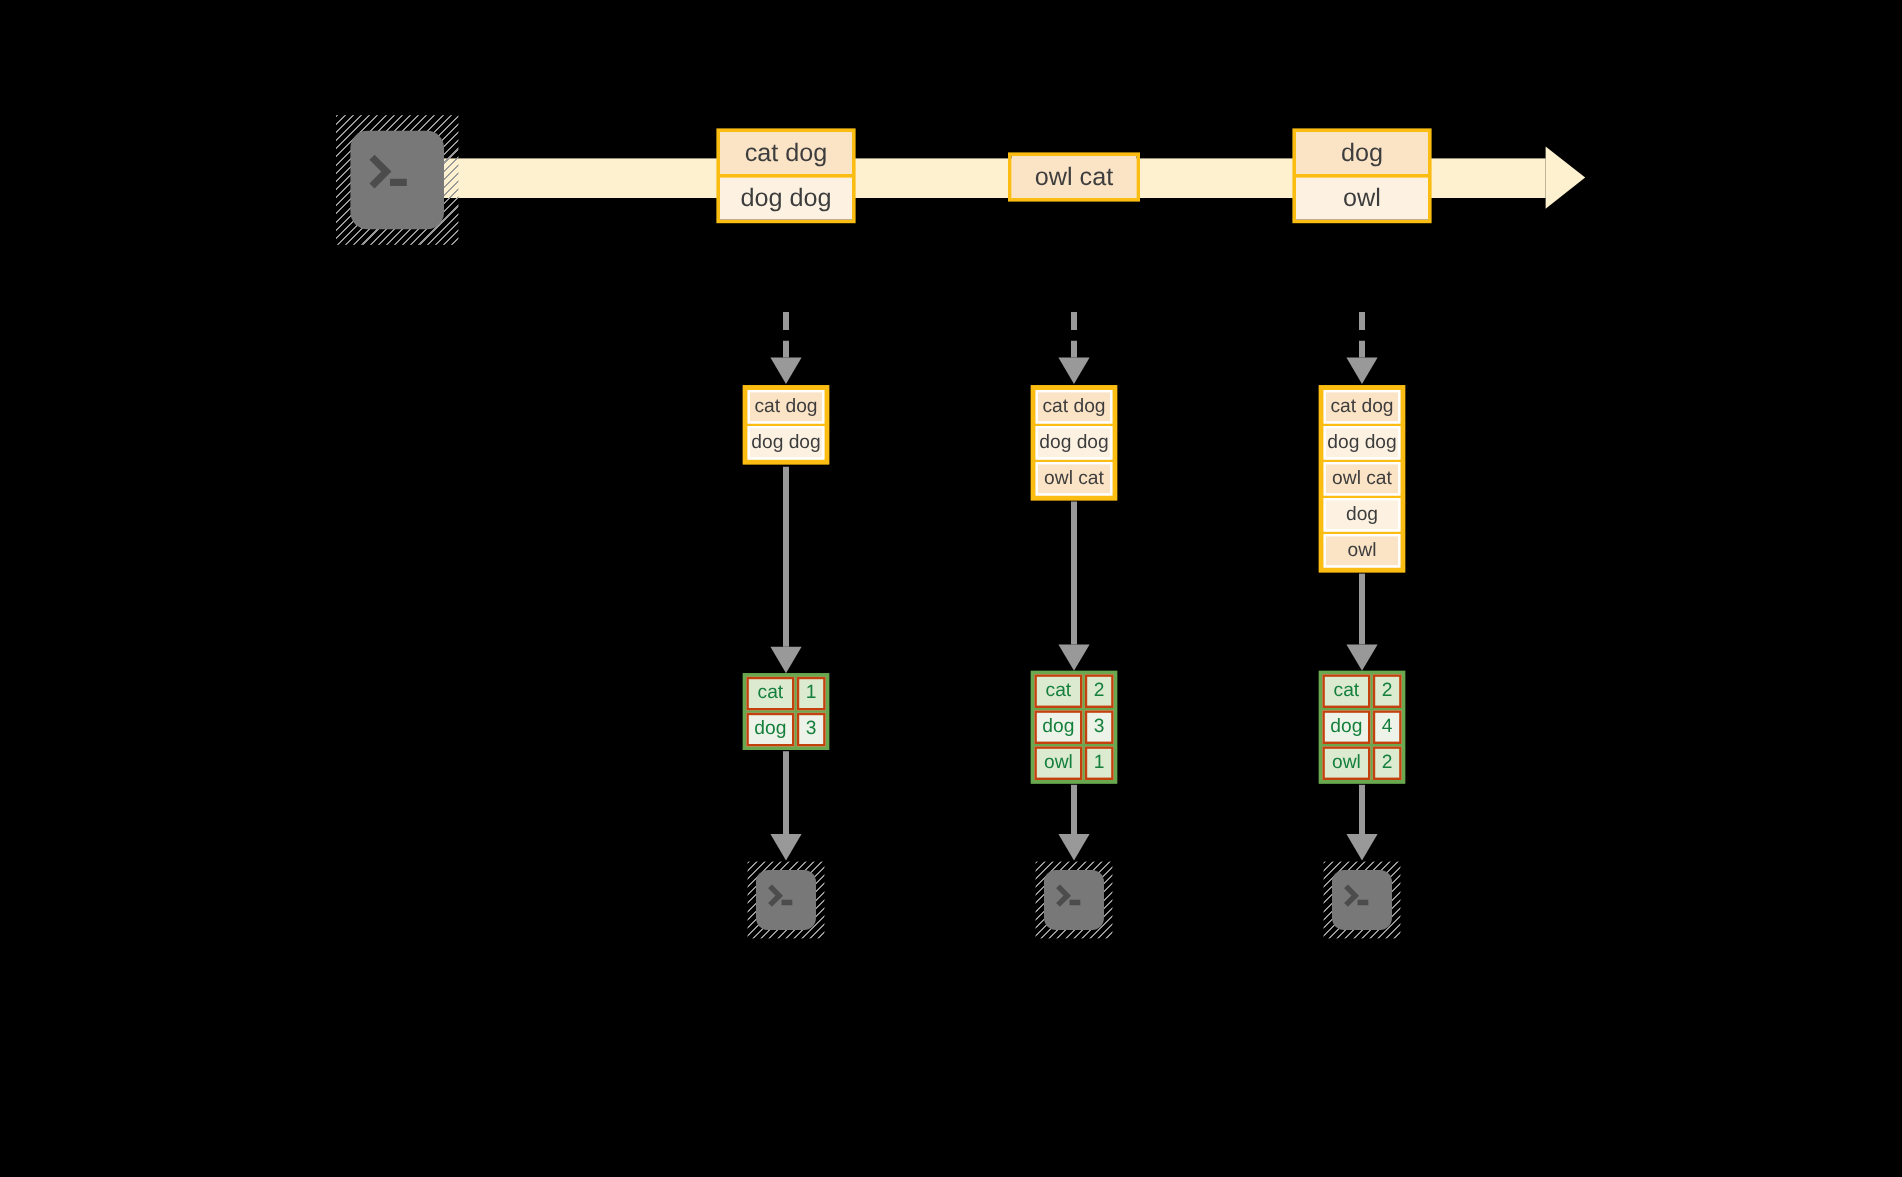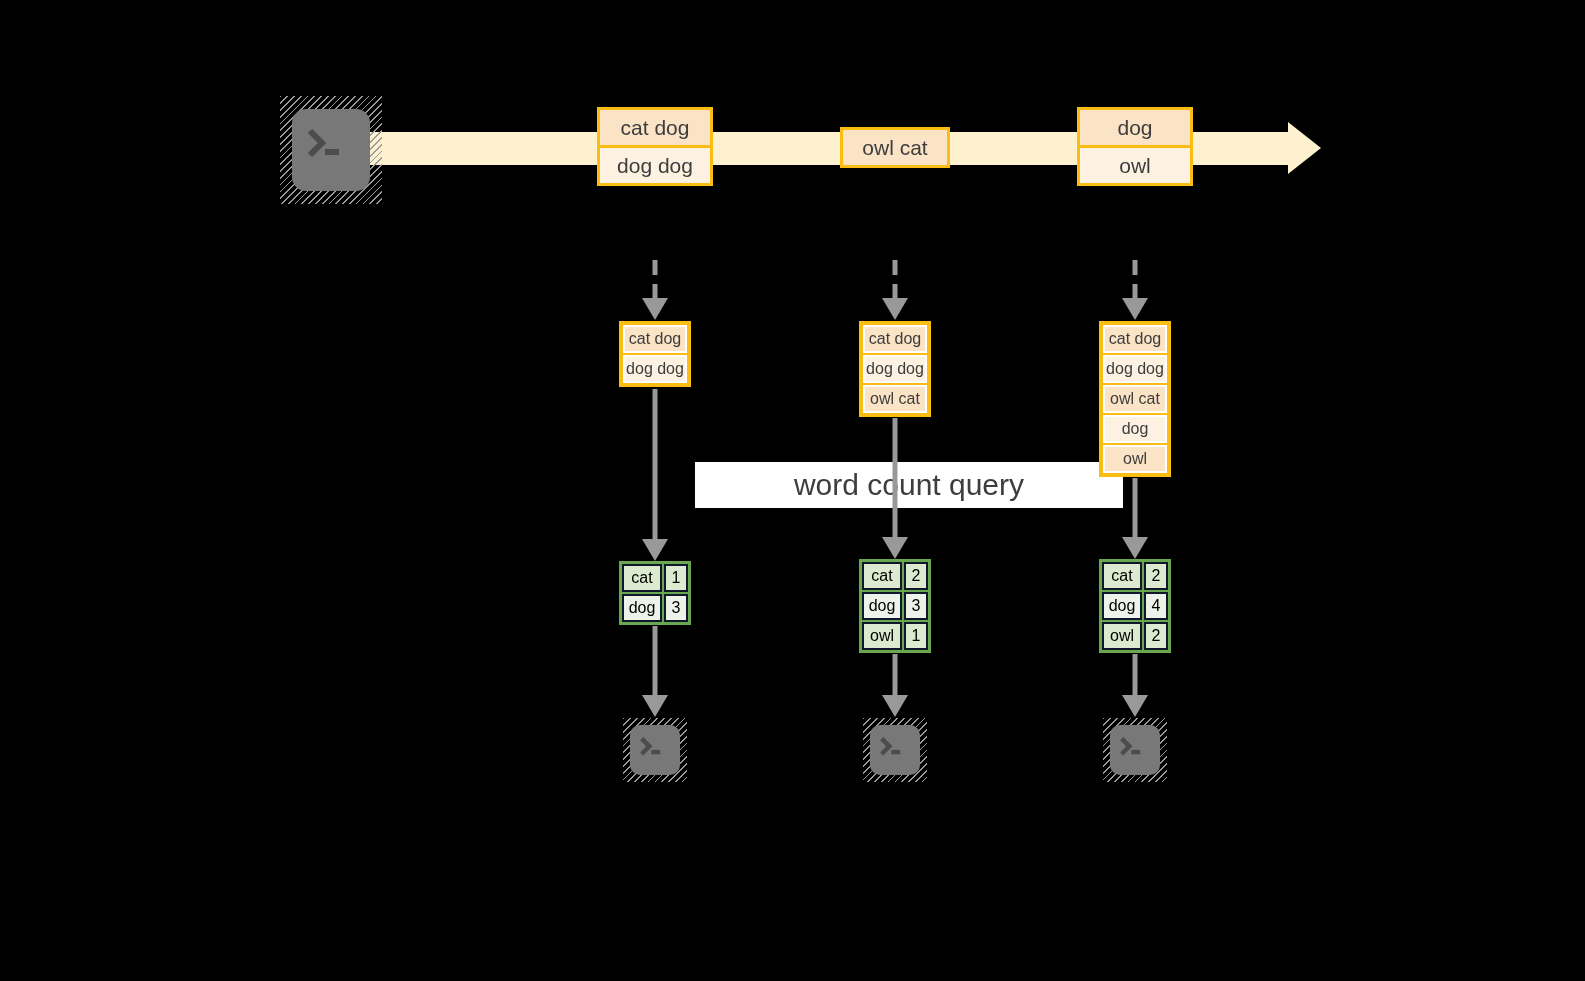--- a/index.html
+++ b/index.html
@@ -47,22 +47,22 @@
     text-align:center; font-size:16px; color:var(--text); background:var(--peach);
   }
   .srow:nth-child(even) { background:var(--cream); }
   
   .gtable {
     position:absolute; width:72px; box-sizing:border-box;
     border:3px solid var(--green); background:var(--green);
     display:grid; grid-template-columns:1fr 24px; gap:2px; z-index:3;
   }
   .gcell {
-    box-sizing:border-box; border:2px solid #0f172a; height:28px; line-height:23px;
-    text-align:center; font-size:16px; color:#000000; background:var(--gcellA);
+    box-sizing:border-box; border:2px solid #c2410c; height:28px; line-height:23px;
+    text-align:center; font-size:16px; color:#15803d; background:var(--gcellA);
   }
   .gcell.alt { background:var(--gcellB); }
   
   .banner {
     position:absolute; left:695px; top:462px; width:428px; height:46px;
     background:#fff; z-index:1; text-align:center; line-height:46px;
     font-size:30px; color:var(--text); font-weight:300;
   }
   
   .arrows { position:absolute; left:0; top:0; z-index:2; pointer-events:none; }
@@ -89,23 +89,20 @@
       <div class="erow">dog dog</div>
     </div>
   <div class="estack" style="left:840px; top:127px; width:110px">
       <div class="erow">owl cat</div>
     </div>
   <div class="estack" style="left:1077px; top:107px; width:116px">
       <div class="erow">dog</div>
       <div class="erow">owl</div>
     </div>
 
-  <div class="banner">
-    <span>word count query</span>
-  </div>
 
   <div class="stack" style="left:619px; top:321px">
       <div class="srow">cat dog</div>
       <div class="srow">dog dog</div>
     </div>
   <div class="stack" style="left:859px; top:321px">
       <div class="srow">cat dog</div>
       <div class="srow">dog dog</div>
       <div class="srow">owl cat</div>
     </div>

